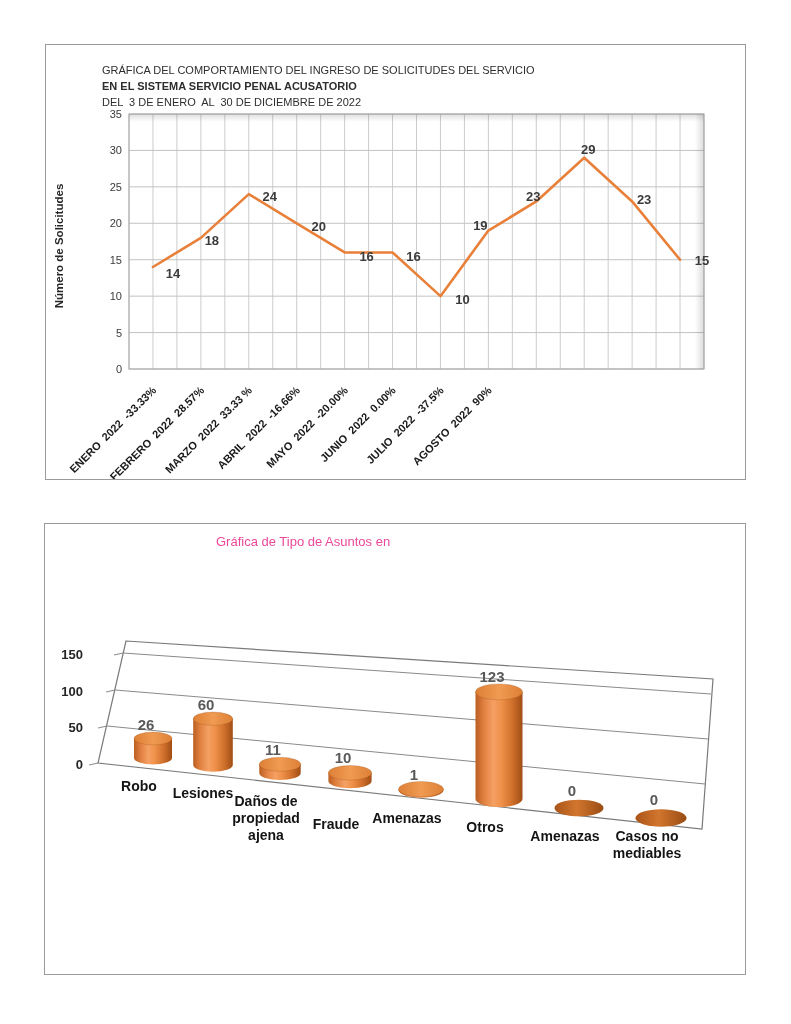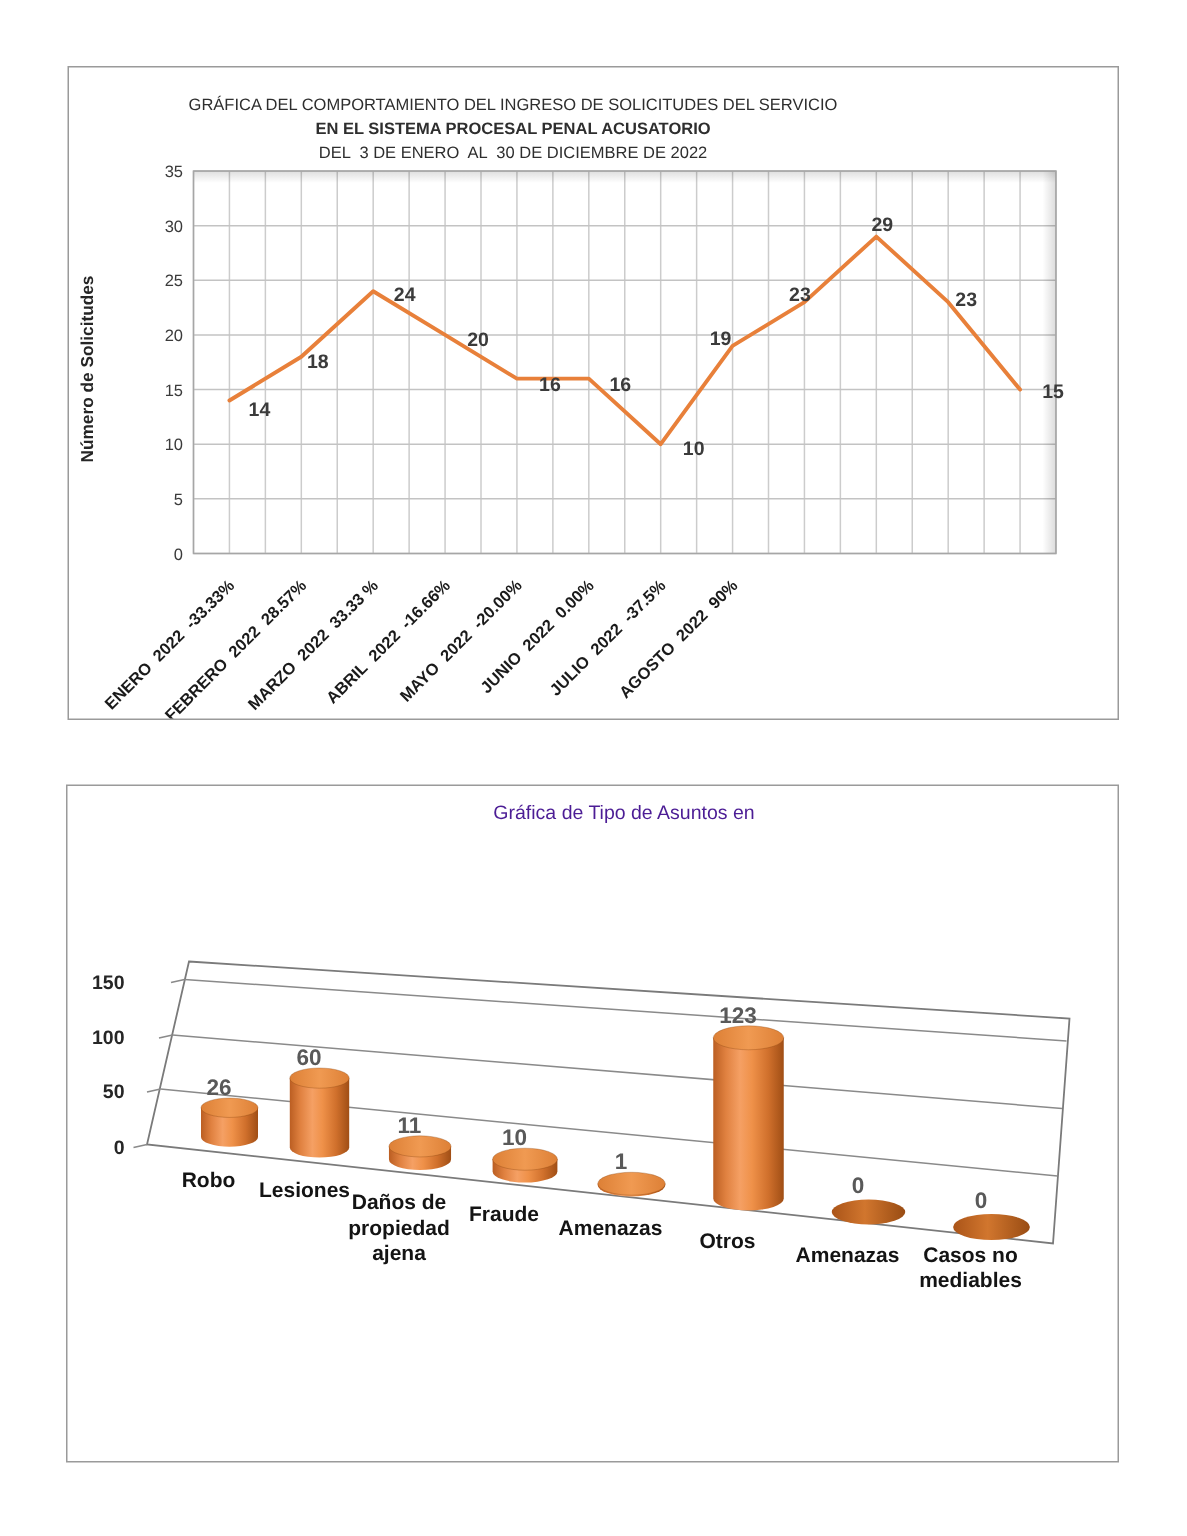--- a/index.html
+++ b/index.html
@@ -1,44 +1,44 @@
 <!DOCTYPE html>
 <html><head>
 <meta charset="utf-8">
 <style>
   html,body{margin:0;padding:0;background:#ffffff;}
   body{font-family:"Liberation Sans","DejaVu Sans",sans-serif;}
   #page{position:relative;width:791px;height:1024px;background:#ffffff;overflow:hidden;}
   .chart-frame{position:absolute;background:#ffffff;border:1px solid #9a9a9a;}
   #frame1{left:45px;top:44px;width:699px;height:434px;}
   #frame2{left:44px;top:523px;width:700px;height:450px;}
-  .titleblock{position:absolute;text-align:center;color:#2e2e2e;}
+  .titleblock{position:absolute;text-align:left;color:#2e2e2e;}
   #t1block{left:56px;top:17px;width:480px;}
   #t1block .l1{font-size:11px;line-height:16px;white-space:pre;}
   #t1block .l2{font-size:11px;line-height:16px;font-weight:bold;white-space:pre;}
   #t1block .l3{font-size:11px;line-height:16px;white-space:pre;}
-  #t2block{left:171px;top:9px;width:400px;color:#4c1d95;}
+  #t2block{left:171px;top:9px;width:400px;color:#ec4899;}
   #t2block .l1{font-size:13px;line-height:17px;white-space:pre;}
   #t2block .l2{font-size:13.5px;line-height:18px;font-weight:bold;white-space:pre;}
   #t2block .l3{font-size:13px;line-height:17px;white-space:pre;}
   .ylab{position:absolute;left:-62px;top:195px;width:150px;text-align:center;
         font-size:11.5px;font-weight:bold;color:#262626;transform:rotate(-90deg);transform-origin:center;}
   svg{position:absolute;left:0;top:0;}
   .catlab{position:absolute;width:100px;text-align:center;font-size:14px;font-weight:bold;
           color:#141414;line-height:17px;white-space:pre-line;}
 </style>
 </head>
 <body>
 
 <div id="page">
 
   <div id="frame1" class="chart-frame">
     <div id="t1block" class="titleblock">
       <div class="l1">GRÁFICA DEL COMPORTAMIENTO DEL INGRESO DE SOLICITUDES DEL SERVICIO</div>
-      <div class="l2">EN EL SISTEMA PROCESAL PENAL ACUSATORIO</div>
+      <div class="l2">EN EL SISTEMA SERVICIO PENAL ACUSATORIO</div>
       <div class="l3">DEL  3 DE ENERO  AL  30 DE DICIEMBRE DE 2022</div>
     </div>
     <div class="ylab">Número de Solicitudes</div>
     <svg id="svg1" width="699" height="434" viewBox="0 0 699 434">
         <rect x="83" y="69" width="575" height="255" fill="#ffffff"></rect>
         <line x1="83" y1="69" x2="83" y2="324" stroke="#cccccc" stroke-width="1"></line>
         <line x1="106.95833333333333" y1="69" x2="106.95833333333333" y2="324" stroke="#cccccc" stroke-width="1"></line>
         <line x1="130.91666666666666" y1="69" x2="130.91666666666666" y2="324" stroke="#cccccc" stroke-width="1"></line>
         <line x1="154.875" y1="69" x2="154.875" y2="324" stroke="#cccccc" stroke-width="1"></line>
         <line x1="178.83333333333331" y1="69" x2="178.83333333333331" y2="324" stroke="#cccccc" stroke-width="1"></line>
@@ -174,21 +174,21 @@
         <text x="527" y="271.67" text-anchor="middle" font-size="15px" font-weight="bold" fill="#595959">0</text>
         <ellipse cx="616" cy="294" rx="25.6" ry="8.704" fill="url(#diskGrad)"></ellipse>
         <text x="609" y="281.296" text-anchor="middle" font-size="15px" font-weight="bold" fill="#595959">0</text>
       </svg>
     <div id="catlabels">
         <div class="catlab" style="left: 44px; top: 254px;">Robo</div>
         <div class="catlab" style="left: 108px; top: 261px;">Lesiones</div>
         <div class="catlab" style="left: 171px; top: 269px;">Daños de
 propiedad
 ajena</div>
-        <div class="catlab" style="left: 241px; top: 277px;">Fraude</div>
+        <div class="catlab" style="left: 241px; top: 292px;">Fraude</div>
         <div class="catlab" style="left: 312px; top: 286px;">Amenazas</div>
         <div class="catlab" style="left: 390px; top: 295px;">Otros</div>
         <div class="catlab" style="left: 470px; top: 304px;">Amenazas</div>
         <div class="catlab" style="left: 552px; top: 304px;">Casos no
 mediables</div>
       </div>
   </div>
 
 </div>
 

